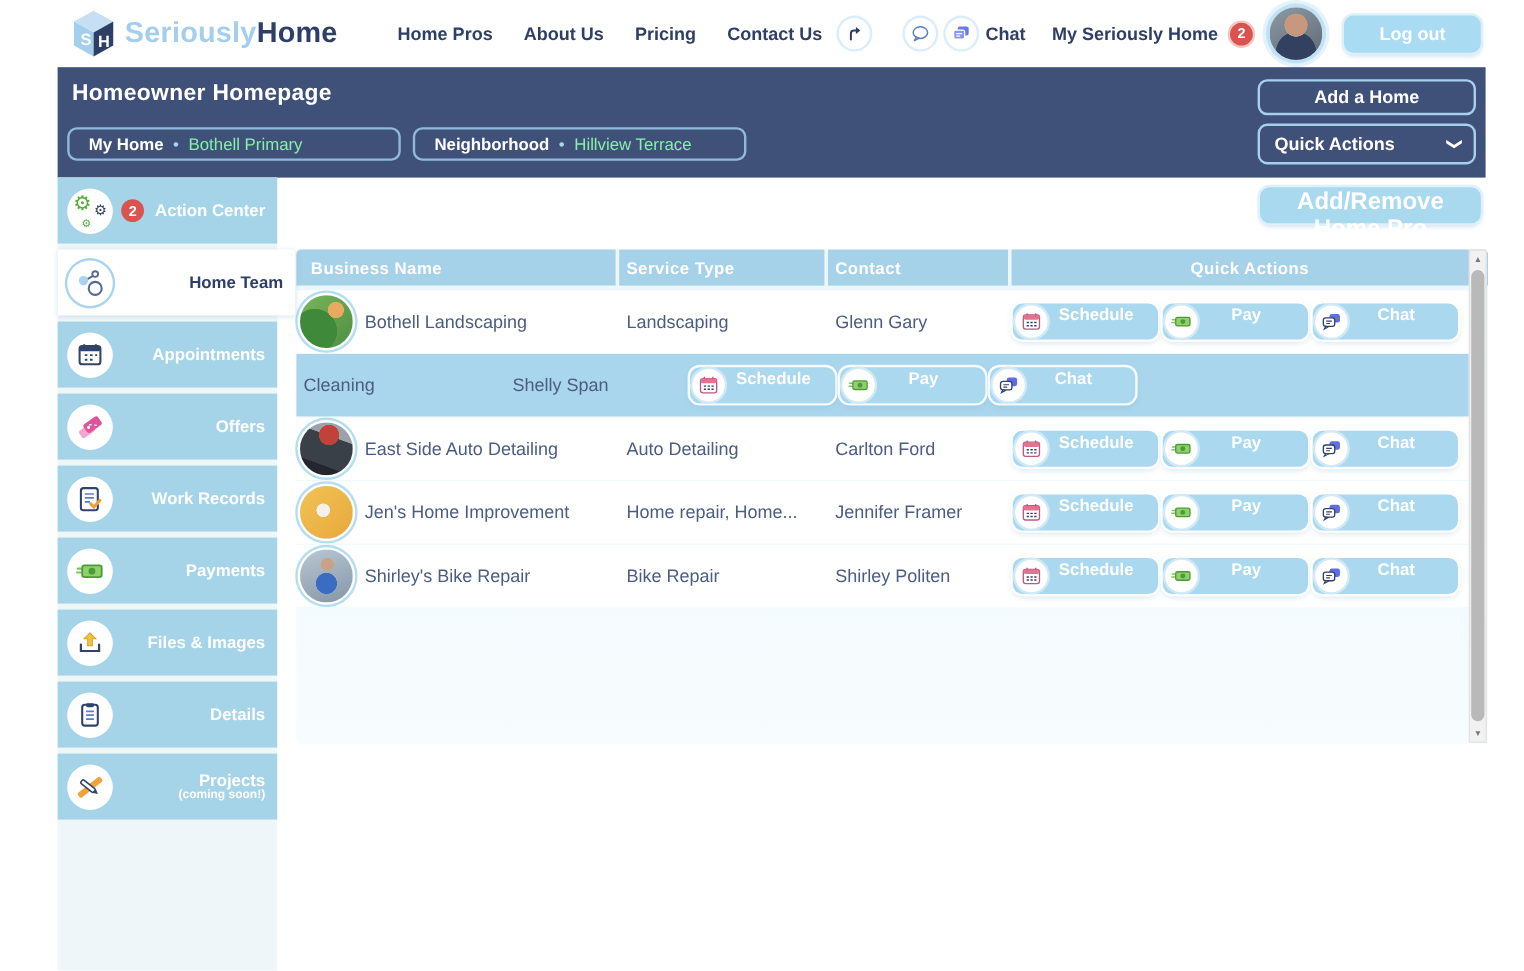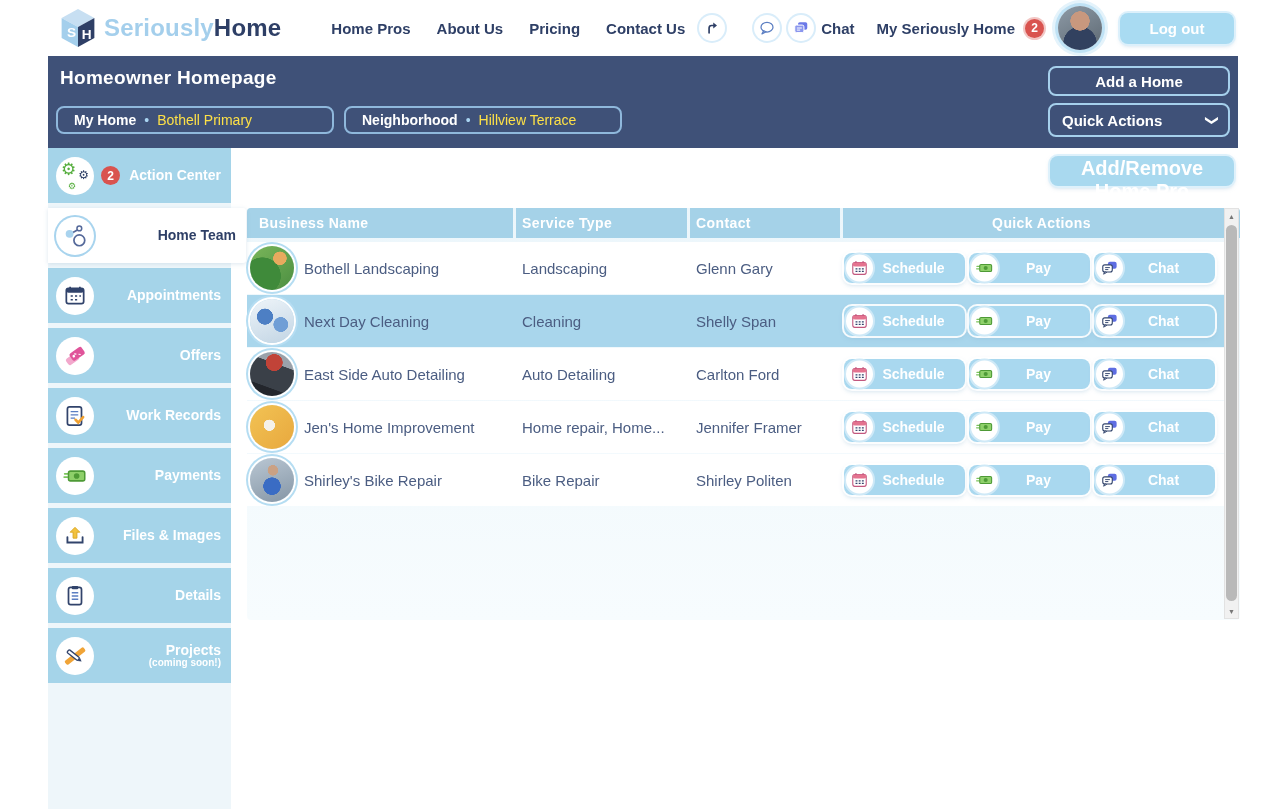--- a/index.html
+++ b/index.html
@@ -39,21 +39,21 @@
   .band{position:absolute;left:48px;top:56px;width:1190px;height:92px;background:#3f5178;}
   .band-title{position:absolute;left:12px;top:11px;color:#fff;font-size:19px;font-weight:bold;letter-spacing:.3px;}
   .add-home{position:absolute;right:8px;top:10px;width:182px;height:30px;background:transparent;
     border:2px solid #a6d0ec;border-radius:8px;color:#fff;font-size:15px;font-weight:bold;
     cursor:pointer;font-family:inherit;}
   .chips{position:absolute;left:8px;top:50px;display:flex;gap:10px;}
   .chip{min-width:278px;height:28px;border:2px solid #8fb8dc;border-radius:8px;box-sizing:border-box;
     display:flex;align-items:center;padding:0 16px;font-size:14px;cursor:pointer;}
   .chip b{color:#fff;}
   .chip .dot{color:#a9d4f2;margin:0 8px;}
-  .chip-val{color:#fde047;}
+  .chip-val{color:#86efac;}
   .quick-actions{position:absolute;right:8px;top:47px;width:182px;height:34px;box-sizing:border-box;
     border:2px solid #a6d0ec;border-radius:8px;display:flex;align-items:center;justify-content:space-between;
     padding:0 10px 0 12px;color:#fff;font-size:15px;font-weight:bold;cursor:pointer;}
   .chev{display:inline-block;transform:rotate(90deg);font-size:13px;}
 
   
   .sidebar{position:absolute;left:48px;top:148px;width:183px;height:661px;background:#eef6fa;
     display:flex;flex-direction:column;gap:5px;}
   .side-item{position:relative;height:55px;flex:0 0 55px;background:#a5d4e9;display:flex;
     align-items:center;justify-content:flex-end;padding-right:10px;color:#fff;
@@ -91,21 +91,21 @@
   .trow.hl{background:#a9d6ec;}
   .cell{box-sizing:border-box;color:#4b5d82;font-size:15px;}
   .c-biz{width:269px;display:flex;align-items:center;gap:10px;padding-left:3px;}
   .c-svc{width:174px;padding-left:6px;}
   .c-con{width:153px;padding-left:6px;}
   .c-act{flex:1;display:flex;gap:4px;align-items:center;padding-left:1px;}
   .avatar-row{width:44px;height:44px;border-radius:50%;flex:0 0 44px;
     box-shadow:0 0 0 2px #fff,0 0 0 4px #b5ddf2;}
   .act-btn{position:relative;width:121px;height:30px;background:#a9d8ef;border:none;border-radius:8px;
     color:#fff;font-size:14px;font-weight:bold;cursor:pointer;font-family:inherit;
-    display:flex;align-items:center;justify-content:center;padding-left:24px;box-sizing:border-box;
+    display:flex;justify-content:center;padding-left:24px;box-sizing:border-box;
     box-shadow:0 0 0 2px rgba(255,255,255,.9),0 2px 5px rgba(130,175,205,.45);}
   .act-ic{position:absolute;left:2px;top:50%;transform:translateY(-50%);width:27px;height:27px;
     background:#fff;border-radius:50%;box-shadow:0 0 0 2px #cfe9f7;
     display:flex;align-items:center;justify-content:center;}
   .act-ic svg{width:19px;height:19px;}
 
   
   .av-landscaping{background:radial-gradient(circle at 68% 28%,#e8aa5e 0 15%,transparent 16%),
     radial-gradient(circle at 28% 68%,#3f8a3a 0 42%,transparent 43%),linear-gradient(135deg,#7ab65a,#4c8f42);}
   .av-cleaning{background:radial-gradient(circle at 34% 40%,#4d7fc4 0 20%,transparent 21%),
@@ -362,24 +362,20 @@
                     <rect x="3.5" y="8" width="12" height="9" rx="2.5" fill="#fff" stroke="#31436b" stroke-width="1.4"></rect>
                     <path d="M6.5 11.5h6M6.5 14h4" stroke="#31436b" stroke-width="1.2"></path>
                     <path d="M6 16.8l-1.5 3 4-2.2z" fill="#fff" stroke="#31436b" stroke-width="1.2"></path>
                   </svg>
                 </span>
                 <span class="act-label">Chat</span>
               </button>
             </div>
           </div>
           <div class="trow hl">
-            <div class="cell c-biz">
-              <span class="avatar-row av-cleaning"></span>
-              <span class="biz-name">Next Day Cleaning</span>
-            </div>
             <div class="cell c-svc">Cleaning</div>
             <div class="cell c-con">Shelly Span</div>
             <div class="cell c-act">
               <button class="act-btn">
                 <span class="act-ic">
                   <svg viewBox="0 0 24 24">
                     <rect x="3.5" y="5" width="17" height="15" rx="2.5" fill="#fff" stroke="#c2577e" stroke-width="1.4"></rect>
                     <rect x="3.5" y="5" width="17" height="5" rx="2.5" fill="#e4738f"></rect>
                     <path d="M7 13h2.4M11 13h2.4M15 13h2.4M7 16.3h2.4M11 16.3h2.4M15 16.3h2.4" stroke="#31436b" stroke-width="1.5"></path>
                     <path d="M7.5 3.2v2.6M16.5 3.2v2.6" stroke="#c2577e" stroke-width="1.4"></path>

